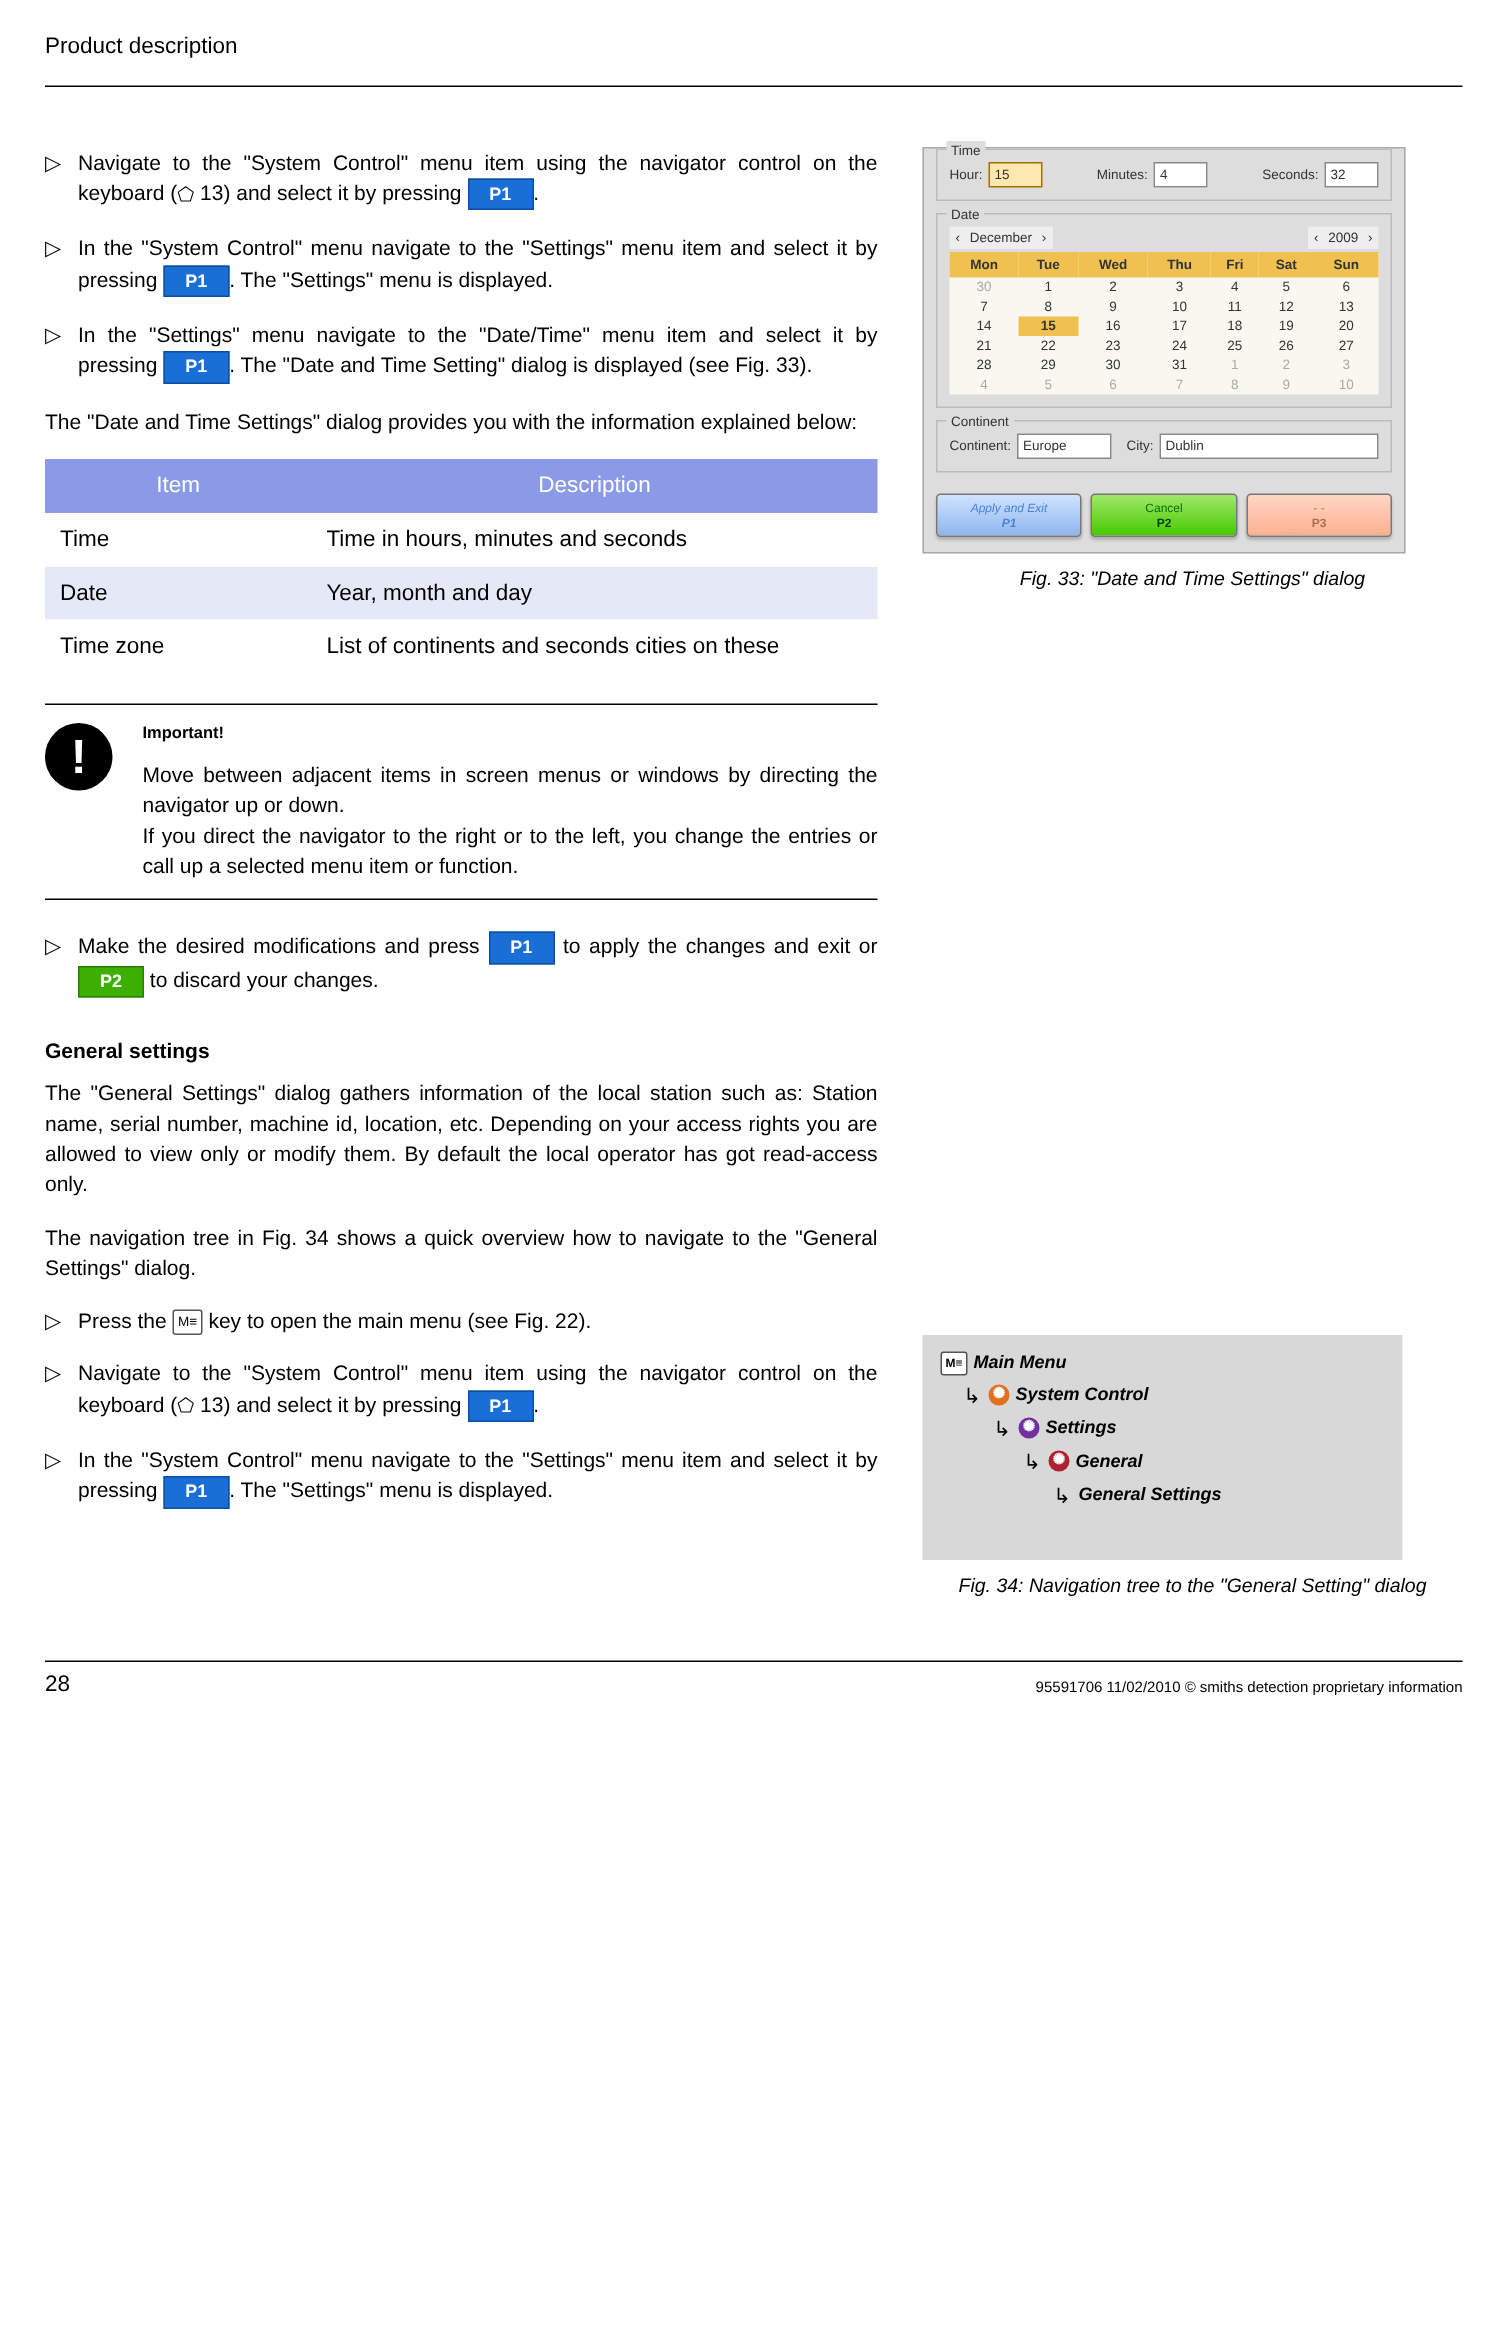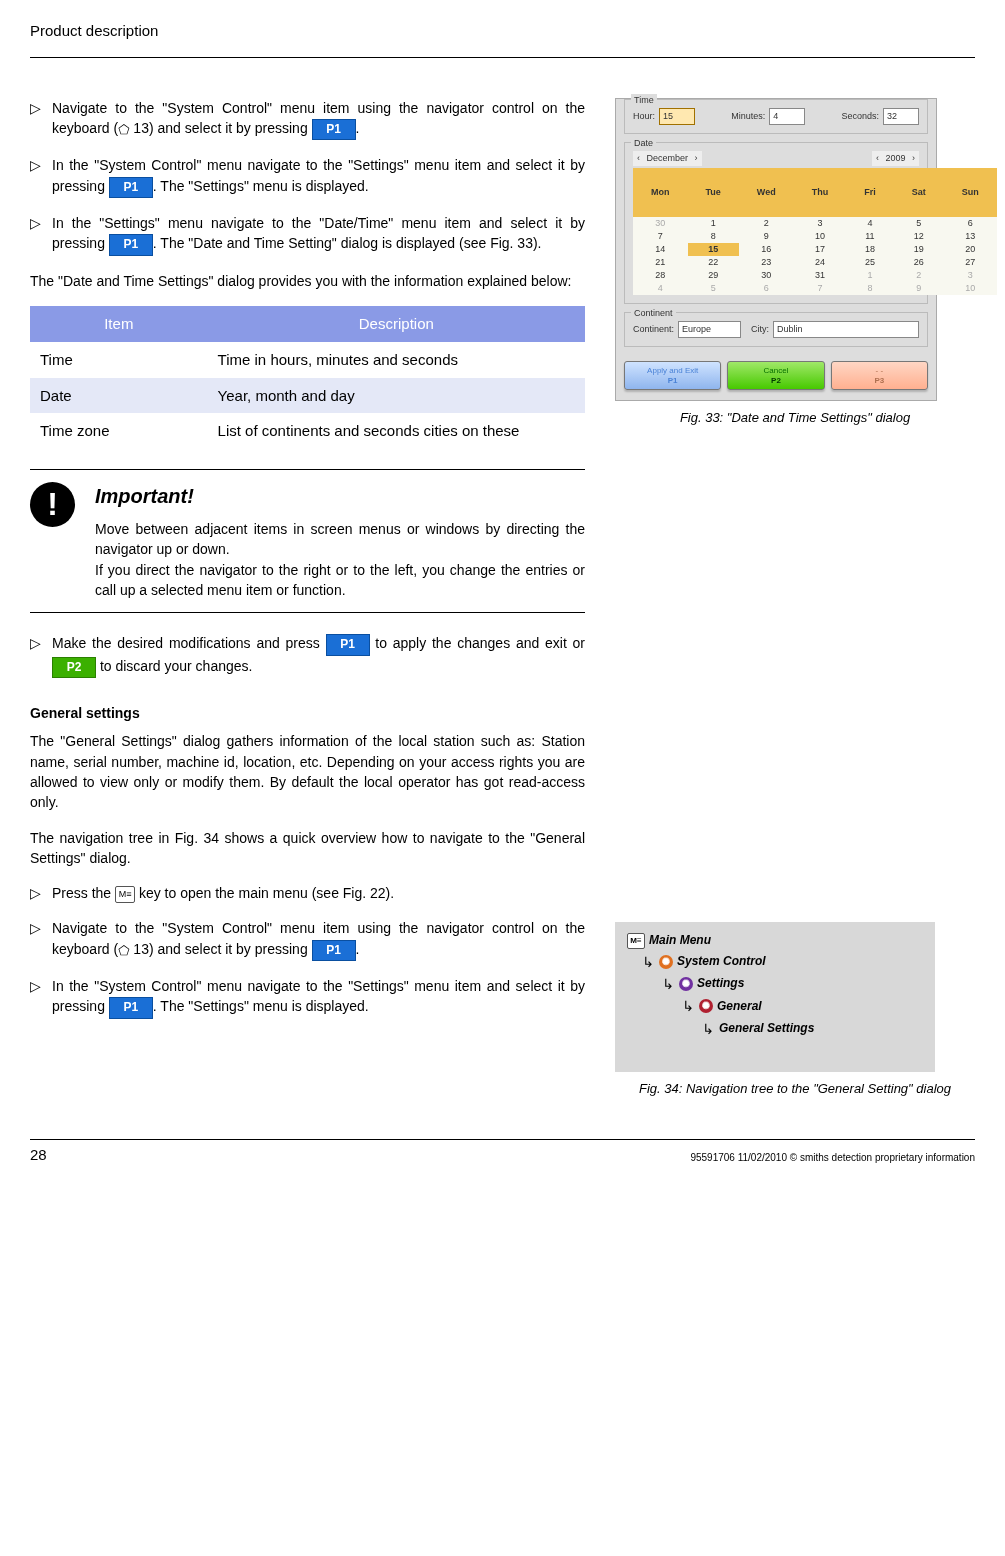--- a/index.html
+++ b/index.html
@@ -99,23 +99,22 @@
     justify-content: center;
     font-size: 32px;
     font-weight: bold;
   }
   .important-content {
     flex: 1;
     text-align: justify;
   }
   .important-content .imp-title {
     font-weight: bold;
-    font-size: 20px;
+    font-size: 11px;
     margin-bottom: 8px;
-    font-style: italic;
   }
   .section-heading {
     font-weight: bold;
     font-size: 14px;
     margin-top: 25px;
     margin-bottom: 4px;
   }
   .fig-caption {
     text-align: center;
     font-style: italic;
@@ -184,42 +183,42 @@
   .cal-header span { background: #eee; padding: 1px 4px;}
   .cal {
     width: 100%;
     border-collapse: collapse;
     font-size: 9px;
     text-align: center;
     background: #f8f8f0;
   }
   .cal th {
     background: #f0c050;
-    padding: 18px;
+    padding: 2px;
     font-weight: bold;
   }
   .cal td { padding: 0 0; }
   .cal td.other { color: #aaa; }
   .cal td.sel { background: #f0c050; font-weight: bold;}
   .dlg-btns {
     display: flex;
     gap: 6px;
     padding: 6px 8px 10px 8px;
   }
   .dlg-btn {
     flex: 1;
     border: 1px solid #777;
     border-radius: 3px;
     text-align: center;
     padding: 4px 2px;
     font-size: 8px;
     line-height: 1.2;
     box-shadow: 0 2px 2px rgba(0,0,0,0.2);
   }
-  .dlg-btn.apply { background: linear-gradient(#cfe3ff,#8fb5ee); color: #4a82d6;}
+  .dlg-btn.apply { background: linear-gradient(#cfe3ff,#8fb5ee); color: #4a82d6; font-style: italic;}
   .dlg-btn.cancel { background: linear-gradient(#a0e868,#47c900); color: #087000; }
   .dlg-btn.cancel strong { color: #003b00; }
   .dlg-btn.dash { background: linear-gradient(#ffd6c4,#ffb090); color: #b07050;}
   
   .nav-box {
     background: #d8d8d8;
     width: 320px;
     height: 150px;
     padding: 10px 12px;
     font-size: 12px;

